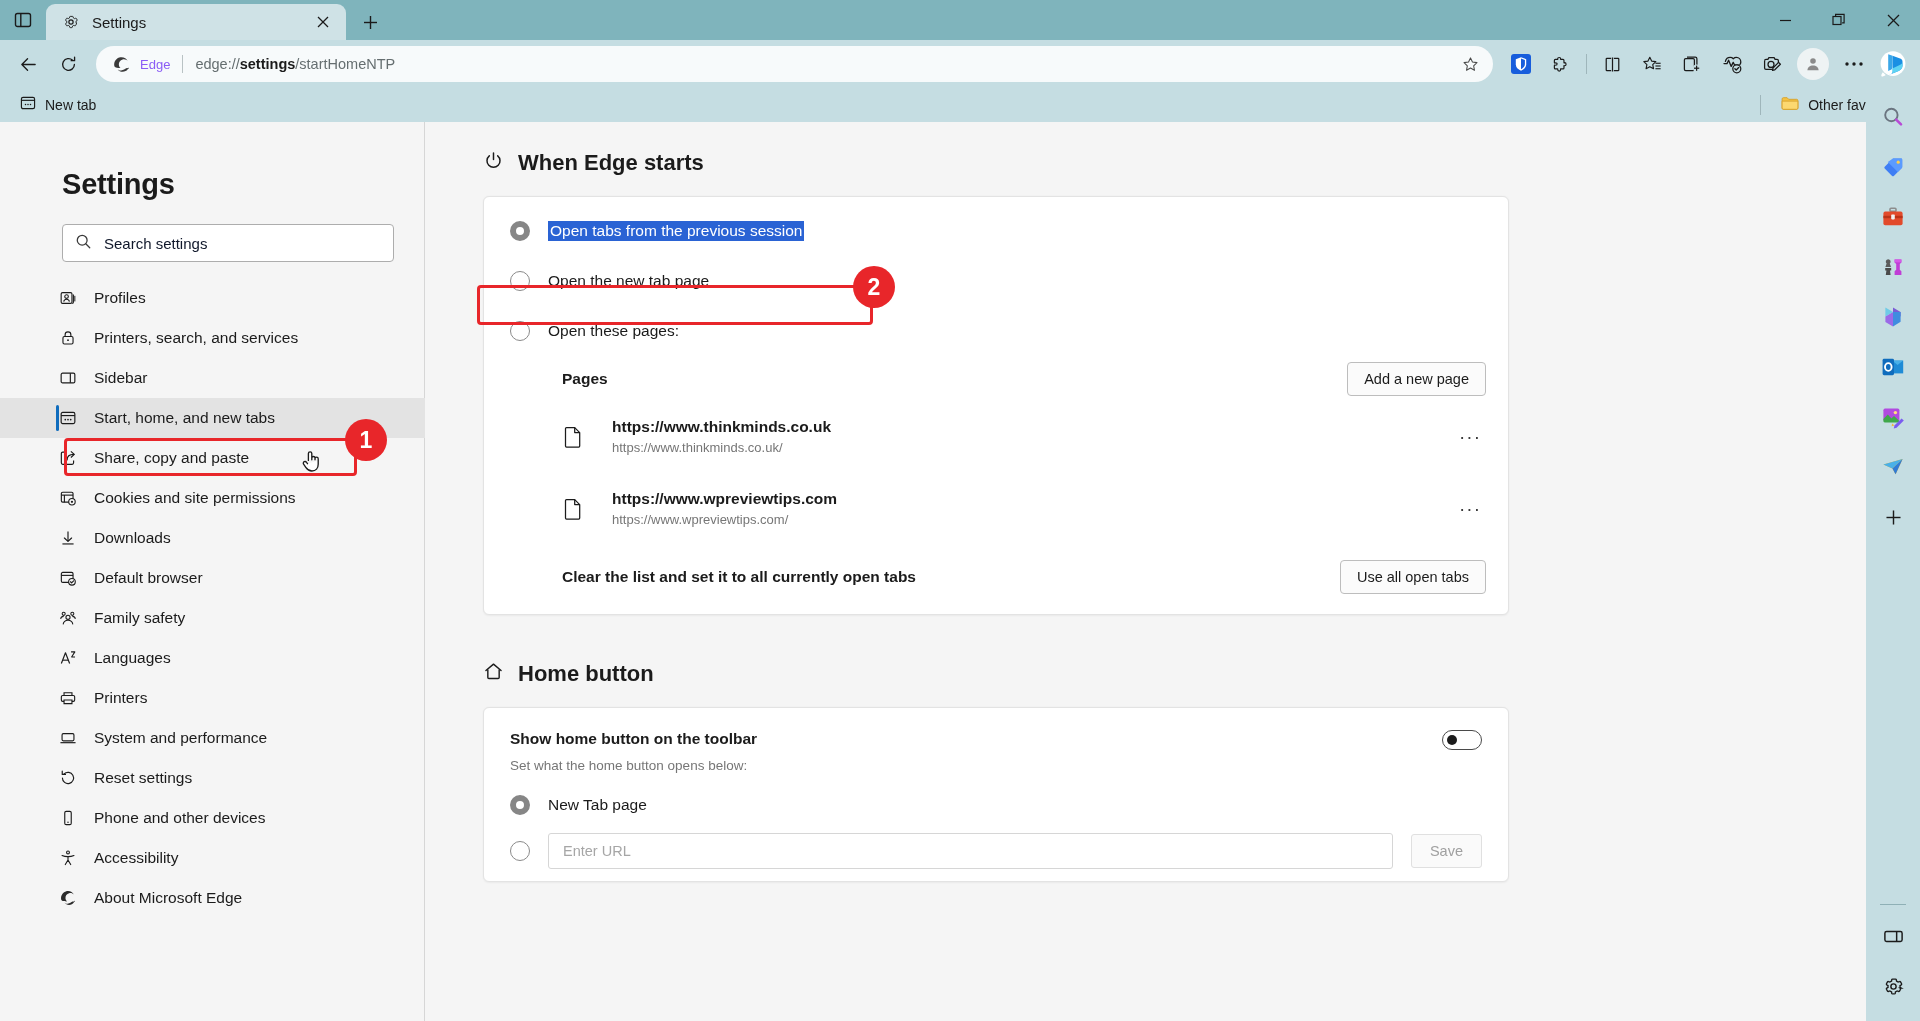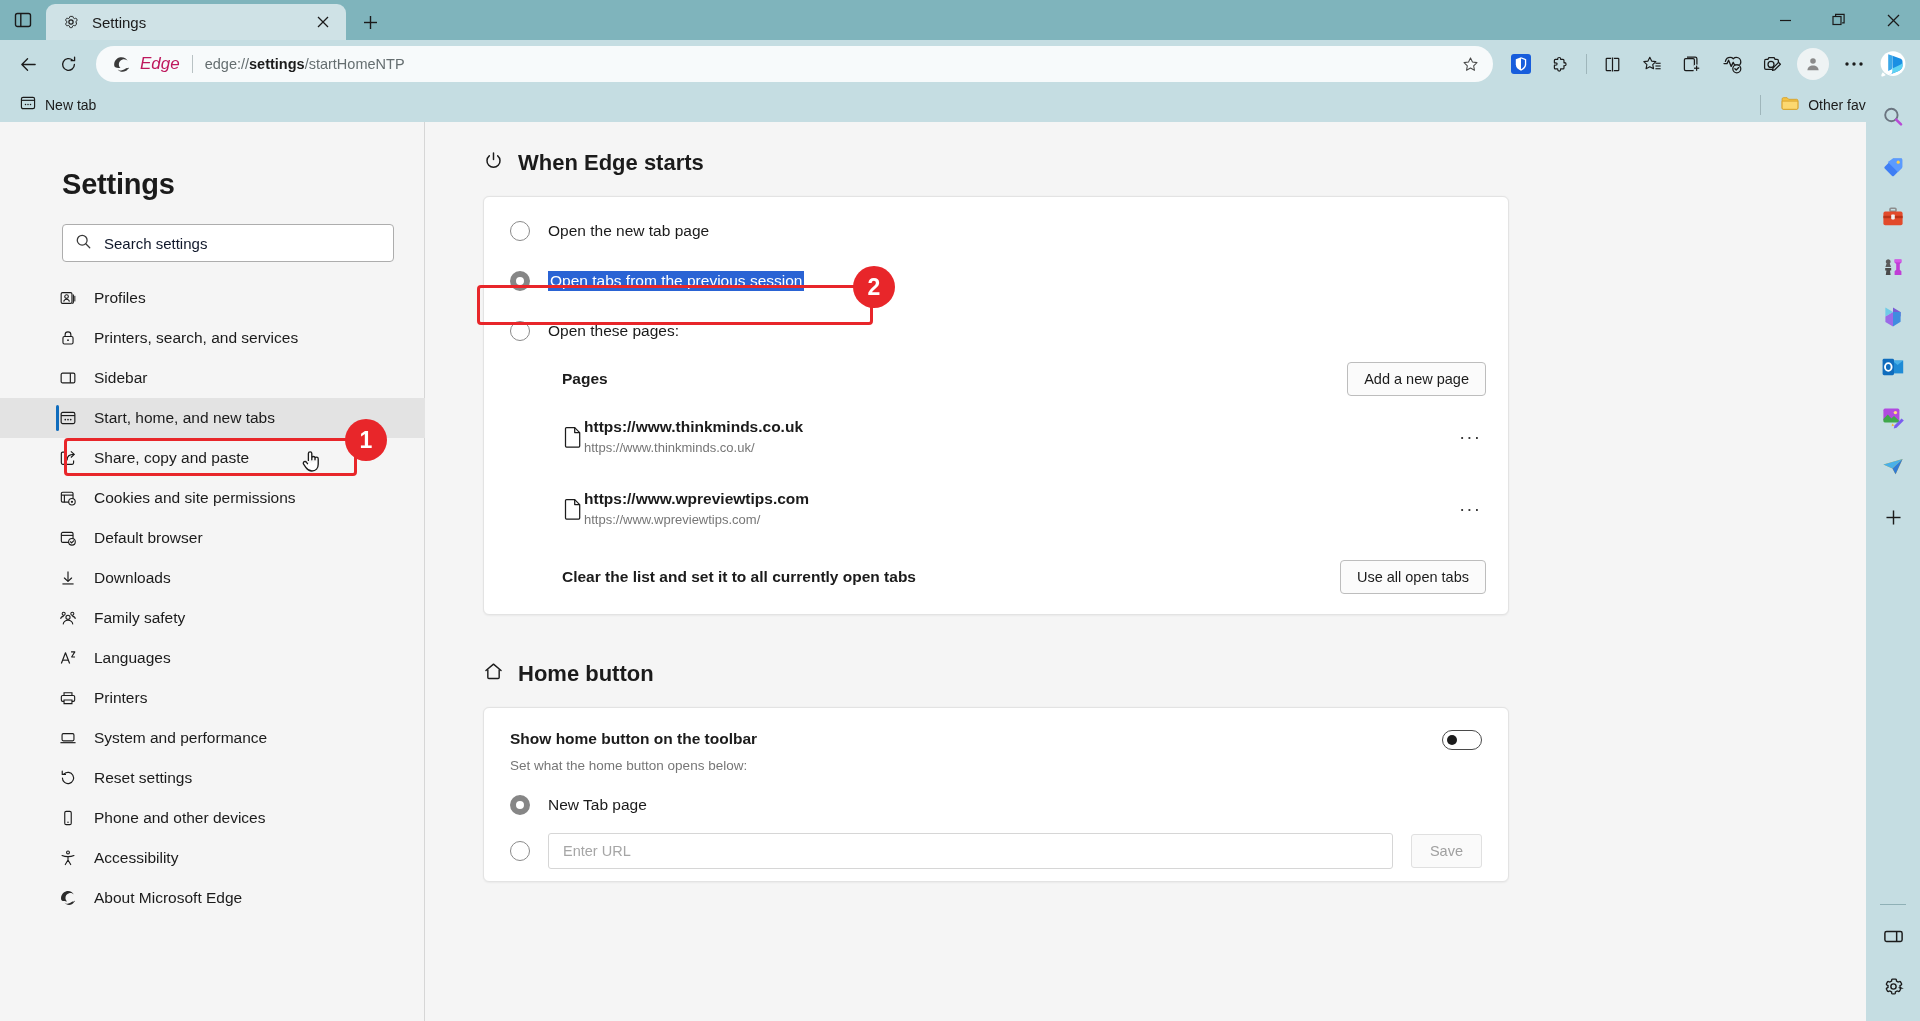--- a/index.html
+++ b/index.html
@@ -48,21 +48,21 @@
     background: #c5dde2;
     display: flex; align-items: center; padding: 0 8px;
   }
   .tbtn { width: 40px; height: 36px; border-radius: 6px; display:flex; align-items:center; justify-content:center; flex:0 0 auto; }
   .addressbar {
     flex: 1 1 auto; height: 36px; background: #f7fafb; border-radius: 18px;
     display: flex; align-items: center; padding: 0 6px 0 16px; margin: 0 8px;
     min-width: 0;
   }
   .edge-badge { display:flex; align-items:center; gap:9px; flex:0 0 auto; }
-  .edge-label { font-size: 17px; color: #be185d; font-style: italic; }
+  .edge-label { font-size: 13px; color: #8b5cf6; }
   .ab-sep { width:1px; height: 18px; background: #b9c2c4; margin: 0 12px; flex:0 0 auto; }
   .url { font-size: 14.5px; color: #656e70; white-space: nowrap; flex: 1 1 auto; min-width: 0; overflow: hidden; }
   .url b { color: #1b1b1b; font-weight: 700; }
   .star-btn { width: 34px; height: 30px; border-radius: 6px; display:flex; align-items:center; justify-content:center; flex:0 0 auto; }
   .tb-sep { width: 1px; height: 20px; background: #9fb6bb; margin: 0 5px; flex:0 0 auto; }
   .profile-btn { width: 32px; height: 32px; border-radius: 50%; background: #eef3f4; display:flex; align-items:center; justify-content:center; margin: 0 5px; flex:0 0 auto;}
   .copilot-btn { width: 38px; height: 38px; display:flex; align-items:center; justify-content:center; flex:0 0 auto; }
 
   
   .favbar {
@@ -127,21 +127,21 @@
   .radio-label.sel { background: #2a63d4; color: #fff; padding: 1px 2px; }
 
   .pages-head { display:flex; align-items:center; justify-content: space-between; padding: 6px 22px 0 78px; }
   .pages-title { font-size: 15.5px; font-weight: 700; color: #1b1b1b; }
   .btn {
     border: 1px solid #bdbdbd; background: #fbfbfb; border-radius: 4px;
     font-size: 14.5px; color: #1b1b1b; padding: 8px 16px; font-family: "Liberation Sans", sans-serif;
   }
   .page-row { display: flex; align-items: center; padding: 10px 22px 10px 78px; }
   .page-ficon { width: 22px; height: 24px; flex:0 0 auto; display:flex; align-items:center; justify-content:center;}
-  .page-texts { flex: 1 1 auto; }
+  .page-texts { margin-left: 28px; flex: 1 1 auto; }
   .page-name { font-size: 15.5px; font-weight: 700; color: #1b1b1b; line-height: 1.45; }
   .page-url { font-size: 13px; color: #767676; line-height: 1.5; }
   .ellipsis-btn { width: 32px; height: 30px; display:flex; align-items:center; justify-content:center; flex:0 0 auto; font-size: 19px; color:#3a3a3a; letter-spacing:1px;}
   .clear-row { display:flex; align-items:center; justify-content: space-between; padding: 10px 22px 20px 78px; }
   .clear-label { font-size: 15.5px; font-weight: 700; color: #1b1b1b; }
 
   .hb-card { padding: 22px 26px 12px 26px; }
   .hb-title { font-size: 15.5px; font-weight: 700; color: #1b1b1b; }
   .hb-sub { font-size: 13.5px; color: #767676; margin-top: 10px; }
   .toggle {
@@ -460,38 +460,38 @@
               <circle cx="14.4" cy="14.2" r="3.6" fill="#f5f5f5" stroke="#1b1b1b" stroke-width="1.2"></circle>
               <circle cx="14.4" cy="14.2" r="1.25" fill="#1b1b1b"></circle>
             </svg>
           </span>
         <span class="nav-label">Cookies and site permissions</span>
       </div>
 
       <div class="nav-item">
         <span class="nicon">
             <svg width="18" height="18" viewBox="0 0 20 20">
+              <line x1="10" y1="2.8" x2="10" y2="13.6" stroke="#1b1b1b" stroke-width="1.3"></line>
+              <path d="M6 10l4 3.8 4-3.8" fill="none" stroke="#1b1b1b" stroke-width="1.3" stroke-linecap="round" stroke-linejoin="round"></path>
+              <line x1="3.8" y1="16.6" x2="16.2" y2="16.6" stroke="#1b1b1b" stroke-width="1.3"></line>
+            </svg>
+          </span>
+        <span class="nav-label">Downloads</span>
+      </div>
+
+      <div class="nav-item">
+        <span class="nicon">
+            <svg width="18" height="18" viewBox="0 0 20 20">
               <rect x="2.6" y="3.8" width="13" height="11" rx="1.6" fill="none" stroke="#1b1b1b" stroke-width="1.25"></rect>
               <line x1="2.6" y1="7.1" x2="15.6" y2="7.1" stroke="#1b1b1b" stroke-width="1.25"></line>
               <circle cx="14.4" cy="14.2" r="3.7" fill="#f5f5f5" stroke="#1b1b1b" stroke-width="1.2"></circle>
               <path d="M12.8 14.2l1.2 1.2 2.2-2.3" fill="none" stroke="#1b1b1b" stroke-width="1.3" stroke-linecap="round" stroke-linejoin="round"></path>
             </svg>
           </span>
         <span class="nav-label">Default browser</span>
-      </div>
-
-      <div class="nav-item">
-        <span class="nicon">
-            <svg width="18" height="18" viewBox="0 0 20 20">
-              <line x1="10" y1="2.8" x2="10" y2="13.6" stroke="#1b1b1b" stroke-width="1.3"></line>
-              <path d="M6 10l4 3.8 4-3.8" fill="none" stroke="#1b1b1b" stroke-width="1.3" stroke-linecap="round" stroke-linejoin="round"></path>
-              <line x1="3.8" y1="16.6" x2="16.2" y2="16.6" stroke="#1b1b1b" stroke-width="1.3"></line>
-            </svg>
-          </span>
-        <span class="nav-label">Downloads</span>
       </div>
 
       <div class="nav-item">
         <span class="nicon">
             <svg width="18" height="18" viewBox="0 0 20 20">
               <circle cx="5.2" cy="5.4" r="1.7" fill="none" stroke="#1b1b1b" stroke-width="1.15"></circle>
               <circle cx="14.8" cy="5.4" r="1.7" fill="none" stroke="#1b1b1b" stroke-width="1.15"></circle>
               <circle cx="10" cy="9.2" r="2.3" fill="none" stroke="#1b1b1b" stroke-width="1.2"></circle>
               <path d="M1.8 11c.3-1.9 1.6-2.8 3.4-2.8" fill="none" stroke="#1b1b1b" stroke-width="1.15"></path>
               <path d="M18.2 11c-.3-1.9-1.6-2.8-3.4-2.8" fill="none" stroke="#1b1b1b" stroke-width="1.15"></path>
@@ -586,28 +586,28 @@
               <path d="M6 4.6a6.2 6.2 0 108 0" fill="none" stroke="#1b1b1b" stroke-width="1.4" stroke-linecap="round"></path>
               <line x1="10" y1="2" x2="10" y2="8.2" stroke="#1b1b1b" stroke-width="1.4" stroke-linecap="round"></line>
             </svg>
         </span>
         <span class="sect-title">When Edge starts</span>
       </div>
 
       <div class="card">
         <div style="height:9px"></div>
 
+        <div class="radio-row" style="position:relative;">
+          <span class="radio checked"></span>
+          <span class="radio-label sel">Open tabs from the previous session</span>
+        </div>
+
         <div class="radio-row">
           <span class="radio"></span>
           <span class="radio-label">Open the new tab page</span>
-        </div>
-
-        <div class="radio-row" style="position:relative;">
-          <span class="radio checked"></span>
-          <span class="radio-label sel">Open tabs from the previous session</span>
         </div>
 
         <div class="radio-row">
           <span class="radio"></span>
           <span class="radio-label">Open these pages:</span>
         </div>
 
         <div class="pages-head">
           <span class="pages-title">Pages</span>
           <button class="btn">Add a new page</button>

